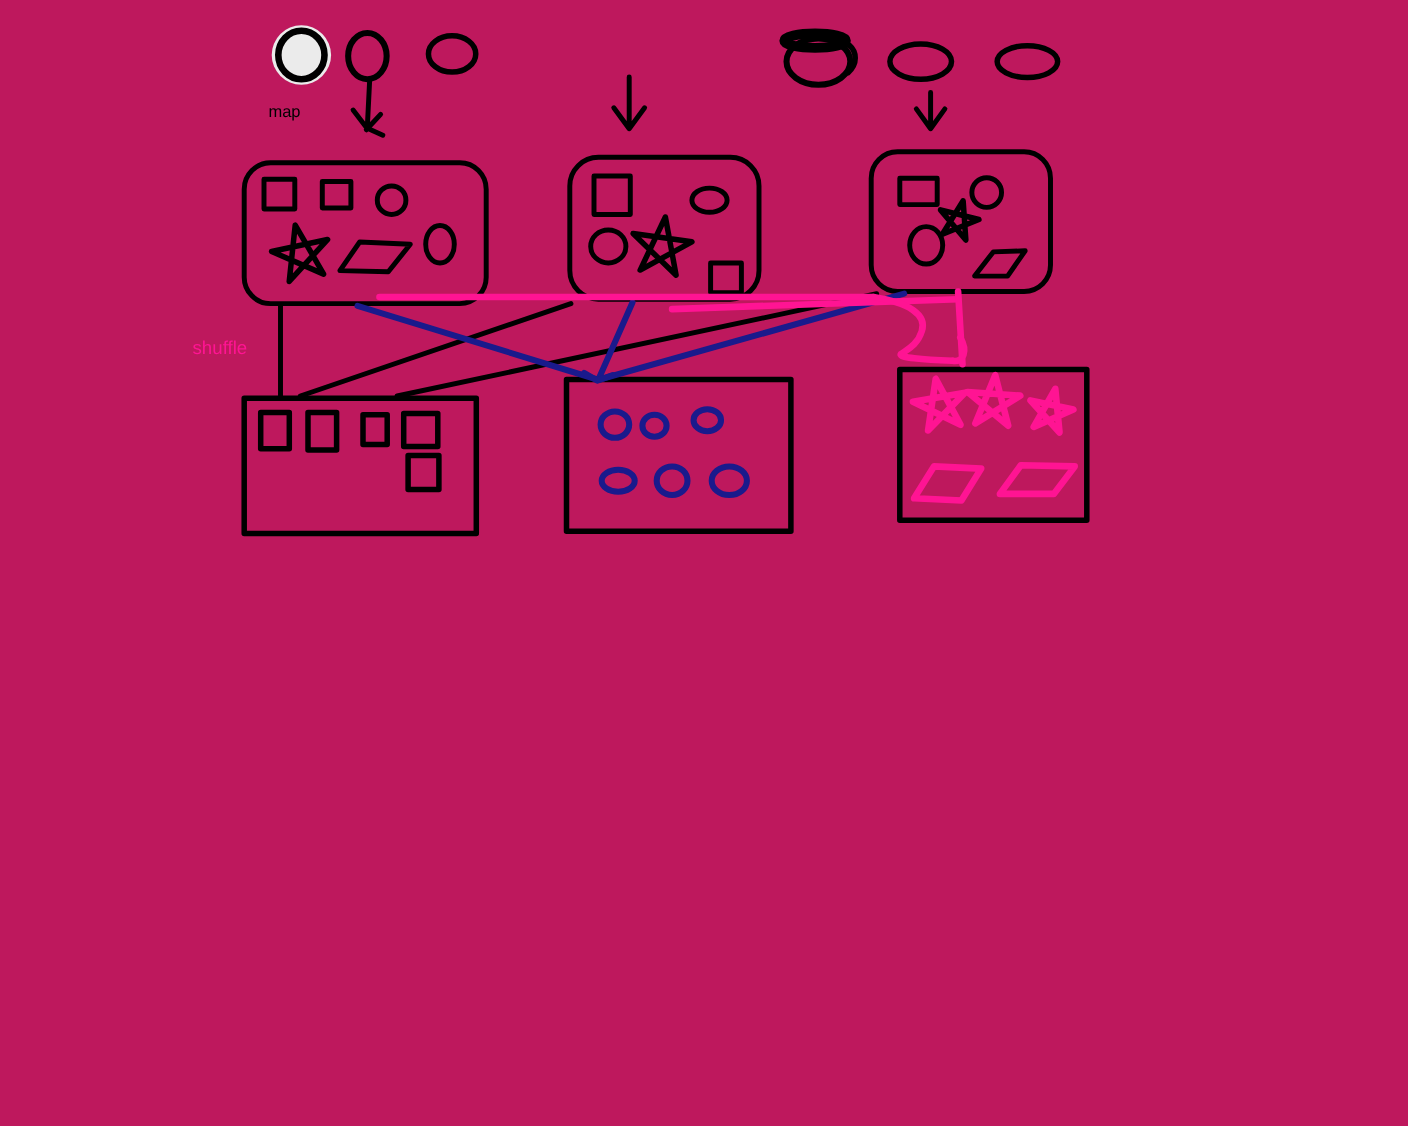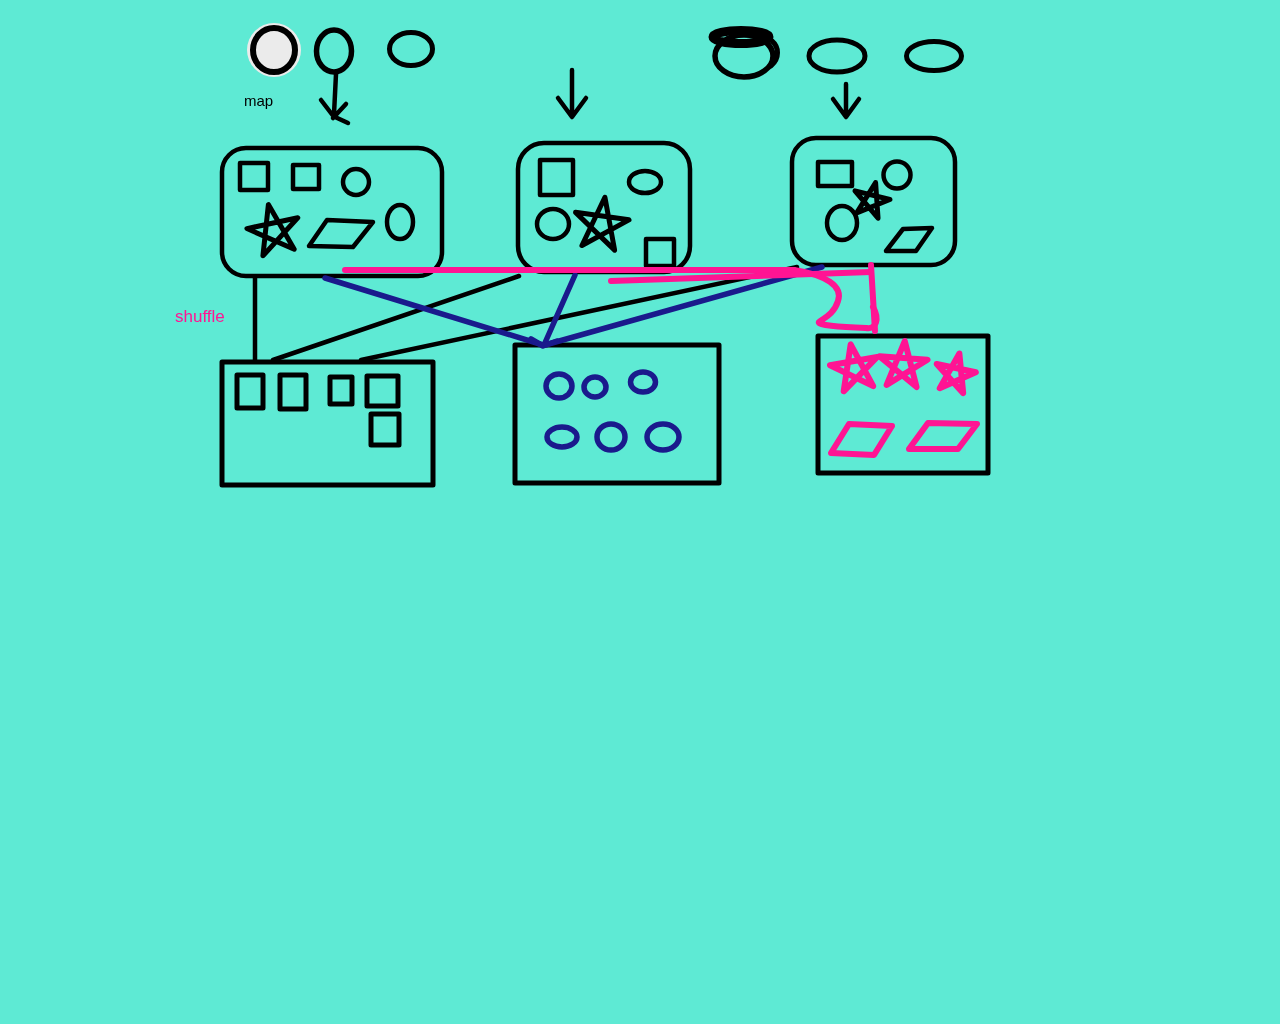--- a/index.html
+++ b/index.html
@@ -1,16 +1,16 @@
 <!DOCTYPE html>
 <html><head>
 <meta charset="utf-8">
 <style>
   html,body{margin:0;padding:0;background:#fff;}
-  .canvas{position:relative;width:1280px;height:1024px;background:#5eead4;overflow:hidden;}
+  .canvas{position:relative;width:1280px;height:1024px;background:#be185d;overflow:hidden;}
   svg{display:block;}
   text{font-family:"Liberation Sans",sans-serif;}
   .lbl-map{font-size:15px;}
   .lbl-shuffle{font-size:17px;}
 </style>
 </head>
 <body>
 
 <div class="canvas">
 <svg width="1280" height="1024" viewBox="0 0 1280 1024">

